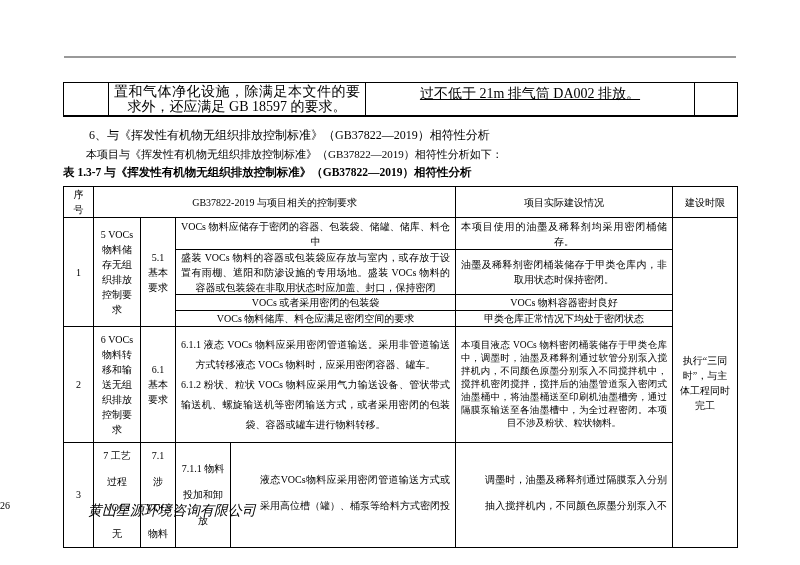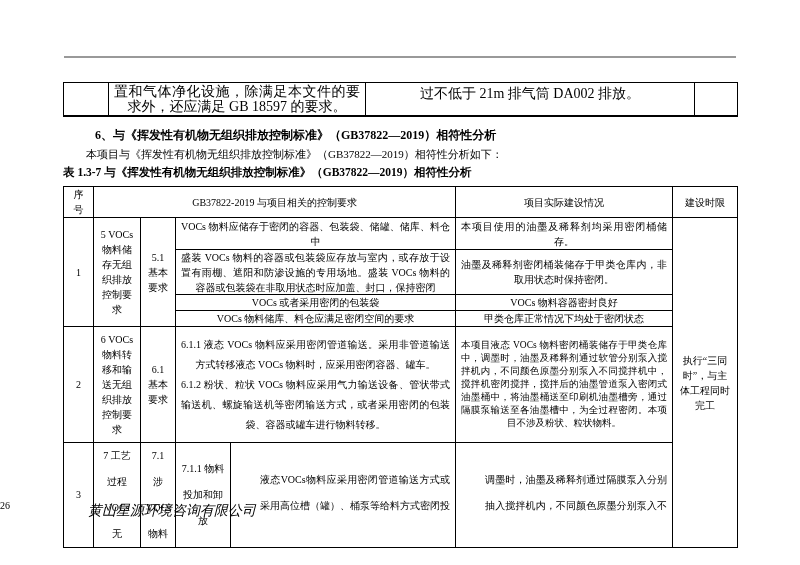--- a/index.html
+++ b/index.html
@@ -10,26 +10,26 @@
   }
   .header-rule{position:absolute;left:64px;top:56px;width:672px;height:2px;background:#999;}
 
   table{border-collapse:collapse;table-layout:fixed;}
   td,th{border:1px solid #000;font-weight:normal;padding:0 5px;vertical-align:middle;overflow:hidden;}
 
   
   .frag{position:absolute;left:63px;top:82px;width:674px;font-size:14px;line-height:15px;}
   .frag td{border-bottom-width:2px;}
   .frag .h35{height:33px;}
-  .frag .top{vertical-align:top;padding-top:3px;}
+  .frag .top{vertical-align:top;padding-top:3px;text-decoration:underline;}
 
   .cj{text-align:justify;text-align-last:center;}
   .ctr{text-align:center;}
 
-  .sec-heading{position:absolute;left:95px;top:127px;font-size:12px;font-weight:bold;}
+  .sec-heading{position:absolute;left:89px;top:127px;font-size:12px;font-weight:normal;}
   .sec-intro{position:absolute;left:86px;top:147px;font-size:11px;}
   .tbl-title{position:absolute;left:63px;top:165px;width:674px;text-align:left;font-weight:bold;font-size:11.5px;}
 
   
   .main{position:absolute;left:63px;top:186px;width:674px;font-size:10px;line-height:15px;}
   .main tr.h17{height:15px;}
   .main tr.h34{height:32px;}
   .main tr.h46{height:44px;}
   .main tr.h15{height:13px;}
   .main tr.h118{height:116px;}

